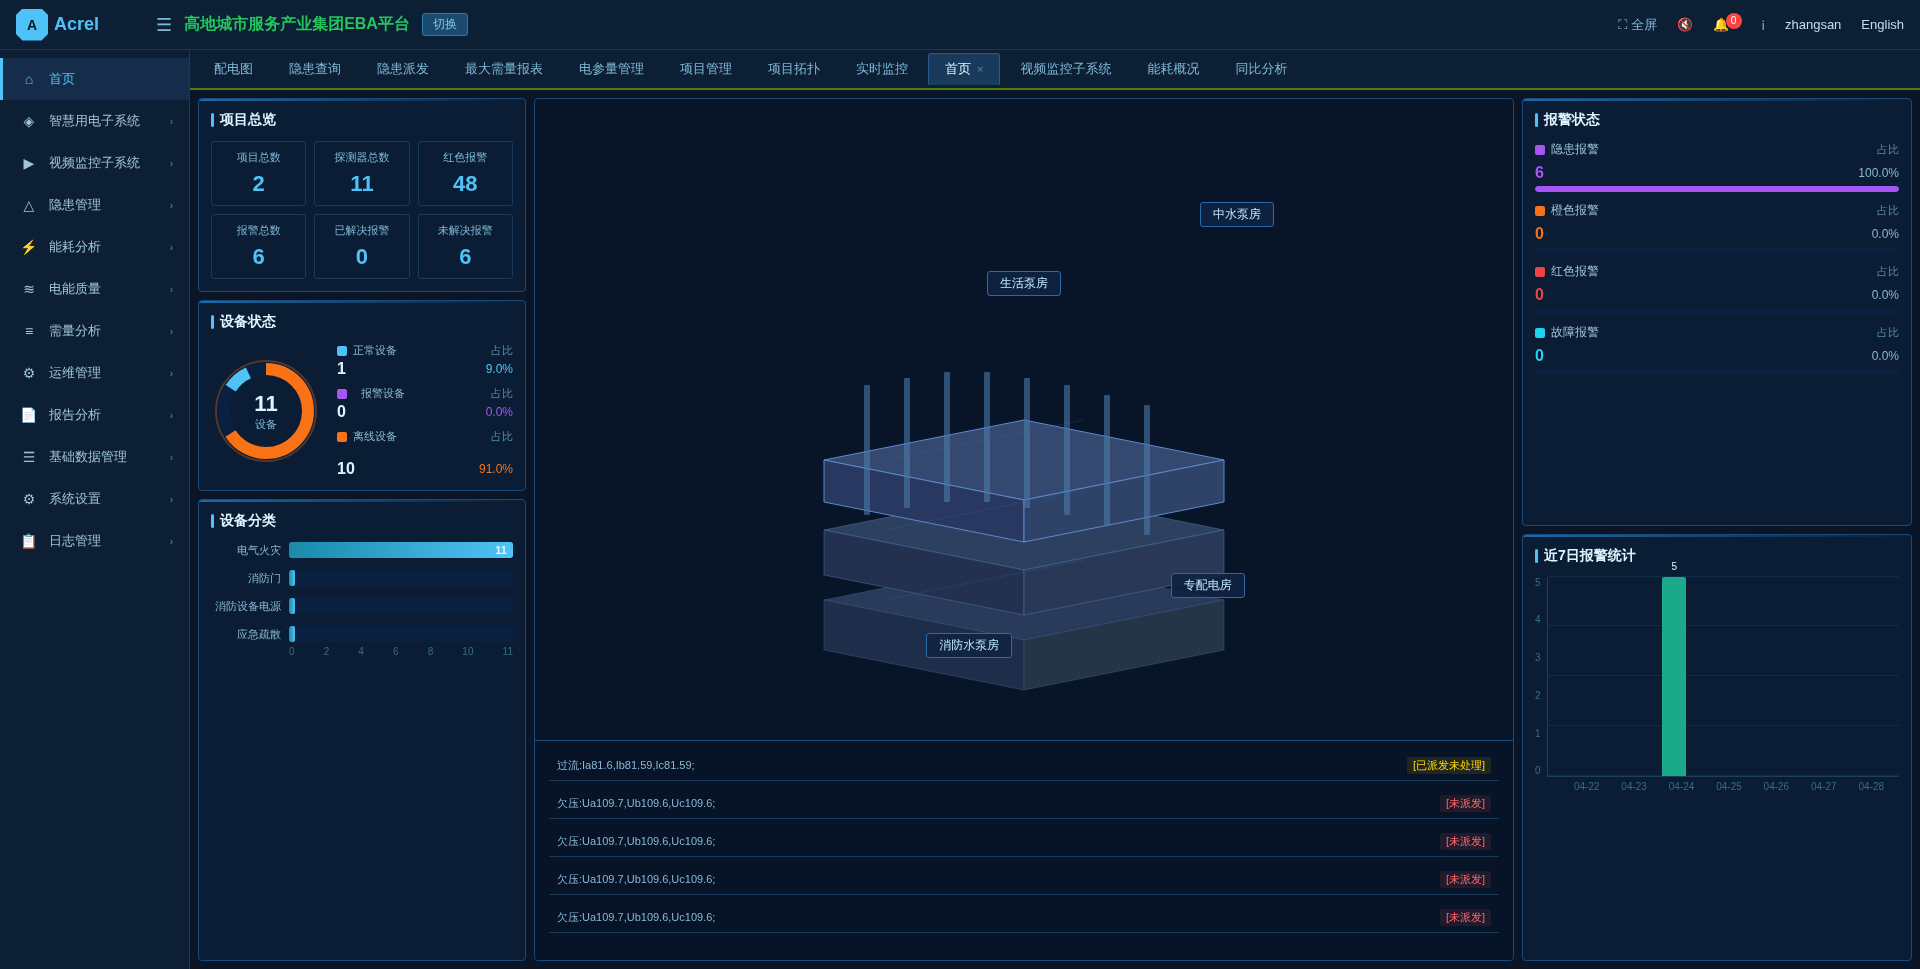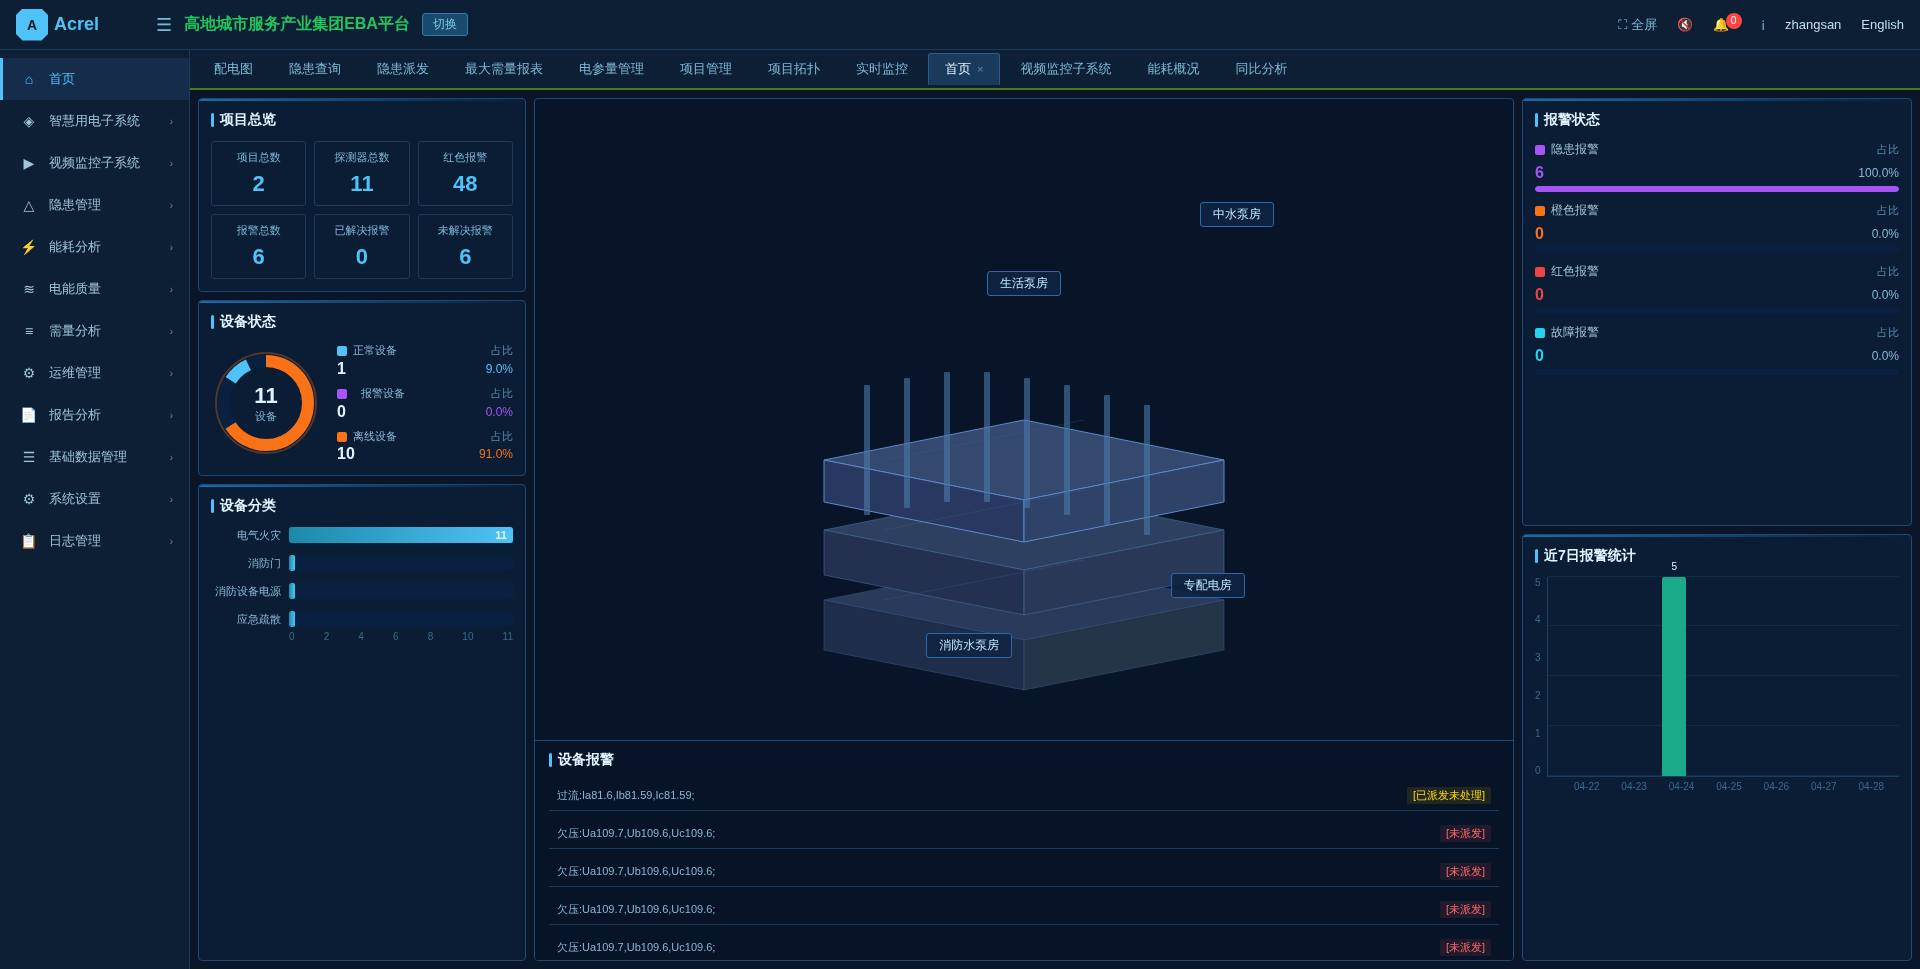--- a/index.html
+++ b/index.html
@@ -683,21 +683,21 @@
         <span class="legend-label">报警设备</span>
       </div>
       <span class="legend-title">占比</span>
     </div>
     <div class="legend-row" style="justify-content:space-between;">
       <span class="legend-count">0</span>
       <span class="legend-pct" style="color:#a855f7;">0.0%</span>
     </div>
   </div>
                 <div>
-    <div class="legend-row" style="justify-content:space-between; margin-bottom:1px;">
+    <div class="legend-row" style="justify-content:space-between; margin-bottom:16px;">
       <div style="display:flex;align-items:center;gap:6px;">
         <div class="legend-dot" style="background:#f97316;"></div>
         <span class="legend-label">离线设备</span>
       </div>
       <span class="legend-title">占比</span>
     </div>
     <div class="legend-row" style="justify-content:space-between;">
       <span class="legend-count">10</span>
       <span class="legend-pct" style="color:#f97316;">91.0%</span>
     </div>
@@ -803,21 +803,20 @@
           <div style="background:rgba(15,35,65,0.9); border:1px solid #2a6aaa; border-radius:3px; padding:3px 12px; font-size:12px; color:#c0e8ff; white-space:nowrap;">中水泵房</div>
         </div>
         <div style="position:absolute; top:62%; left:40%;">
           <div style="background:rgba(15,35,65,0.9); border:1px solid #2a6aaa; border-radius:3px; padding:3px 12px; font-size:12px; color:#c0e8ff; white-space:nowrap;">消防水泵房</div>
         </div>
         <div style="position:absolute; top:55%; left:65%;">
           <div style="background:rgba(15,35,65,0.9); border:1px solid #2a6aaa; border-radius:3px; padding:3px 12px; font-size:12px; color:#c0e8ff; white-space:nowrap;">专配电房</div>
         </div>
 
         <div style="position:absolute; bottom:0; left:0; right:0; height:220px; background:rgba(8,20,38,0.92); border-top:1px solid #1a4a7a; padding:10px 14px;">
-          <div class="card-title">设备报警</div>
           <div class="alert-list">
           <div class="alert-row">
     <span class="alert-desc">过流:Ia81.6,Ib81.59,Ic81.59;</span>
     <span class="alert-status alert-processed">[已派发未处理]</span>
   </div>
               <div class="alert-row">
     <span class="alert-desc">欠压:Ua109.7,Ub109.6,Uc109.6;</span>
     <span class="alert-status alert-unprocessed">[未派发]</span>
   </div>
               <div class="alert-row">

